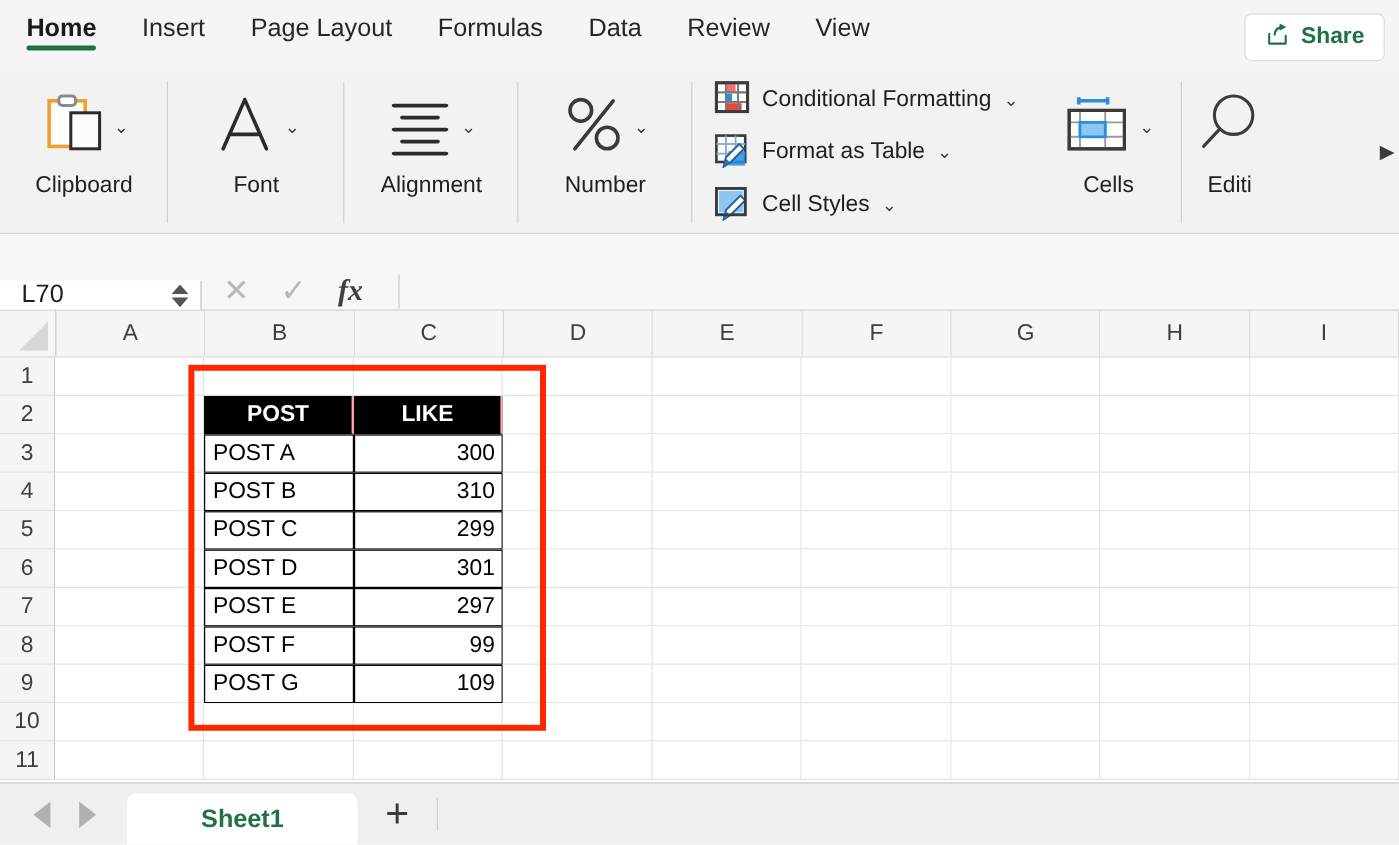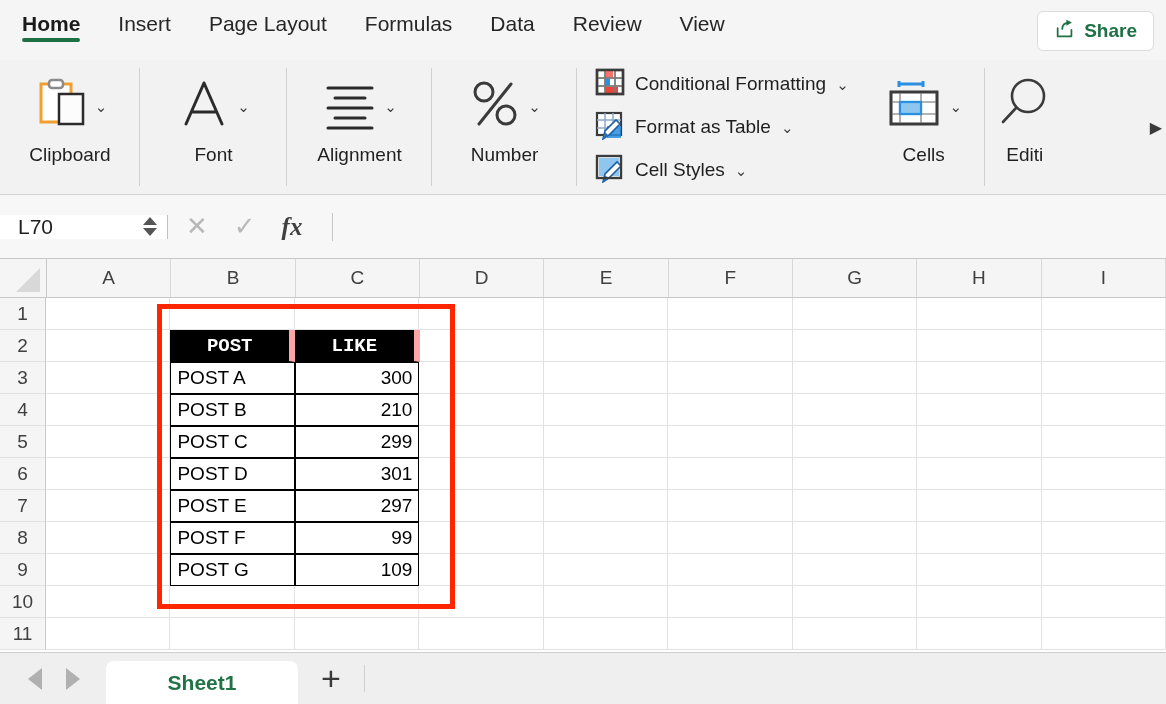--- a/index.html
+++ b/index.html
@@ -98,21 +98,21 @@
     transform: translateY(-50%);
     color: #3a3a3a; font-size: 16px;
   }
 
   
   .formulabar {
     position: relative;
     height: 64px;
     background: #f7f7f7;
     border-bottom: 1px solid #c8c8c8;
-    display: flex; align-items: center;
+    display: flex; align-items: flex-end;
     box-sizing: border-box;
   }
   .namebox {
     width: 168px;
     background: #ffffff;
     border-right: 1px solid #c0c0c0;
     display: flex; align-items: center;
     padding: 0 10px 0 18px;
     box-sizing: border-box;
     position: relative;
@@ -168,23 +168,22 @@
     display: flex; align-items: center;
     padding: 0 6px;
     background: #ffffff;
     overflow: hidden;
     white-space: nowrap;
   }
   .cell.right { justify-content: flex-end; }
   .cell.hdrcell {
     background: #000000; color: #ffffff;
     font-weight: bold; justify-content: center;
-    border-right: 6px solid #fca5a5;
+    border-right: 2px solid #fca5a5;
     border-bottom: 1px solid #000;
-    font-family: Liberation Mono, monospace;
   }
   .cell.boxed { border: 1px solid #000; }
 
   .redbox {
     position: absolute;
     border: 5px solid #ff2600;
     pointer-events: none;
     box-sizing: border-box;
   }
 
@@ -466,21 +465,21 @@
       <div class="cell" style="width:130px"></div>
       <div class="cell" style="width:130px"></div>
       <div class="cell" style="width:130px"></div>
       <div class="cell" style="width:130px"></div>
     </div>
 
     <div class="bodyrow">
       <div class="rowh">4</div>
       <div class="cell" style="width:130px"></div>
       <div class="cell boxed" style="width:130px">POST B</div>
-      <div class="cell boxed right" style="width:130px">210</div>
+      <div class="cell boxed right" style="width:130px">310</div>
       <div class="cell" style="width:130px"></div>
       <div class="cell" style="width:130px"></div>
       <div class="cell" style="width:130px"></div>
       <div class="cell" style="width:130px"></div>
       <div class="cell" style="width:130px"></div>
       <div class="cell" style="width:130px"></div>
     </div>
 
     <div class="bodyrow">
       <div class="rowh">5</div>

